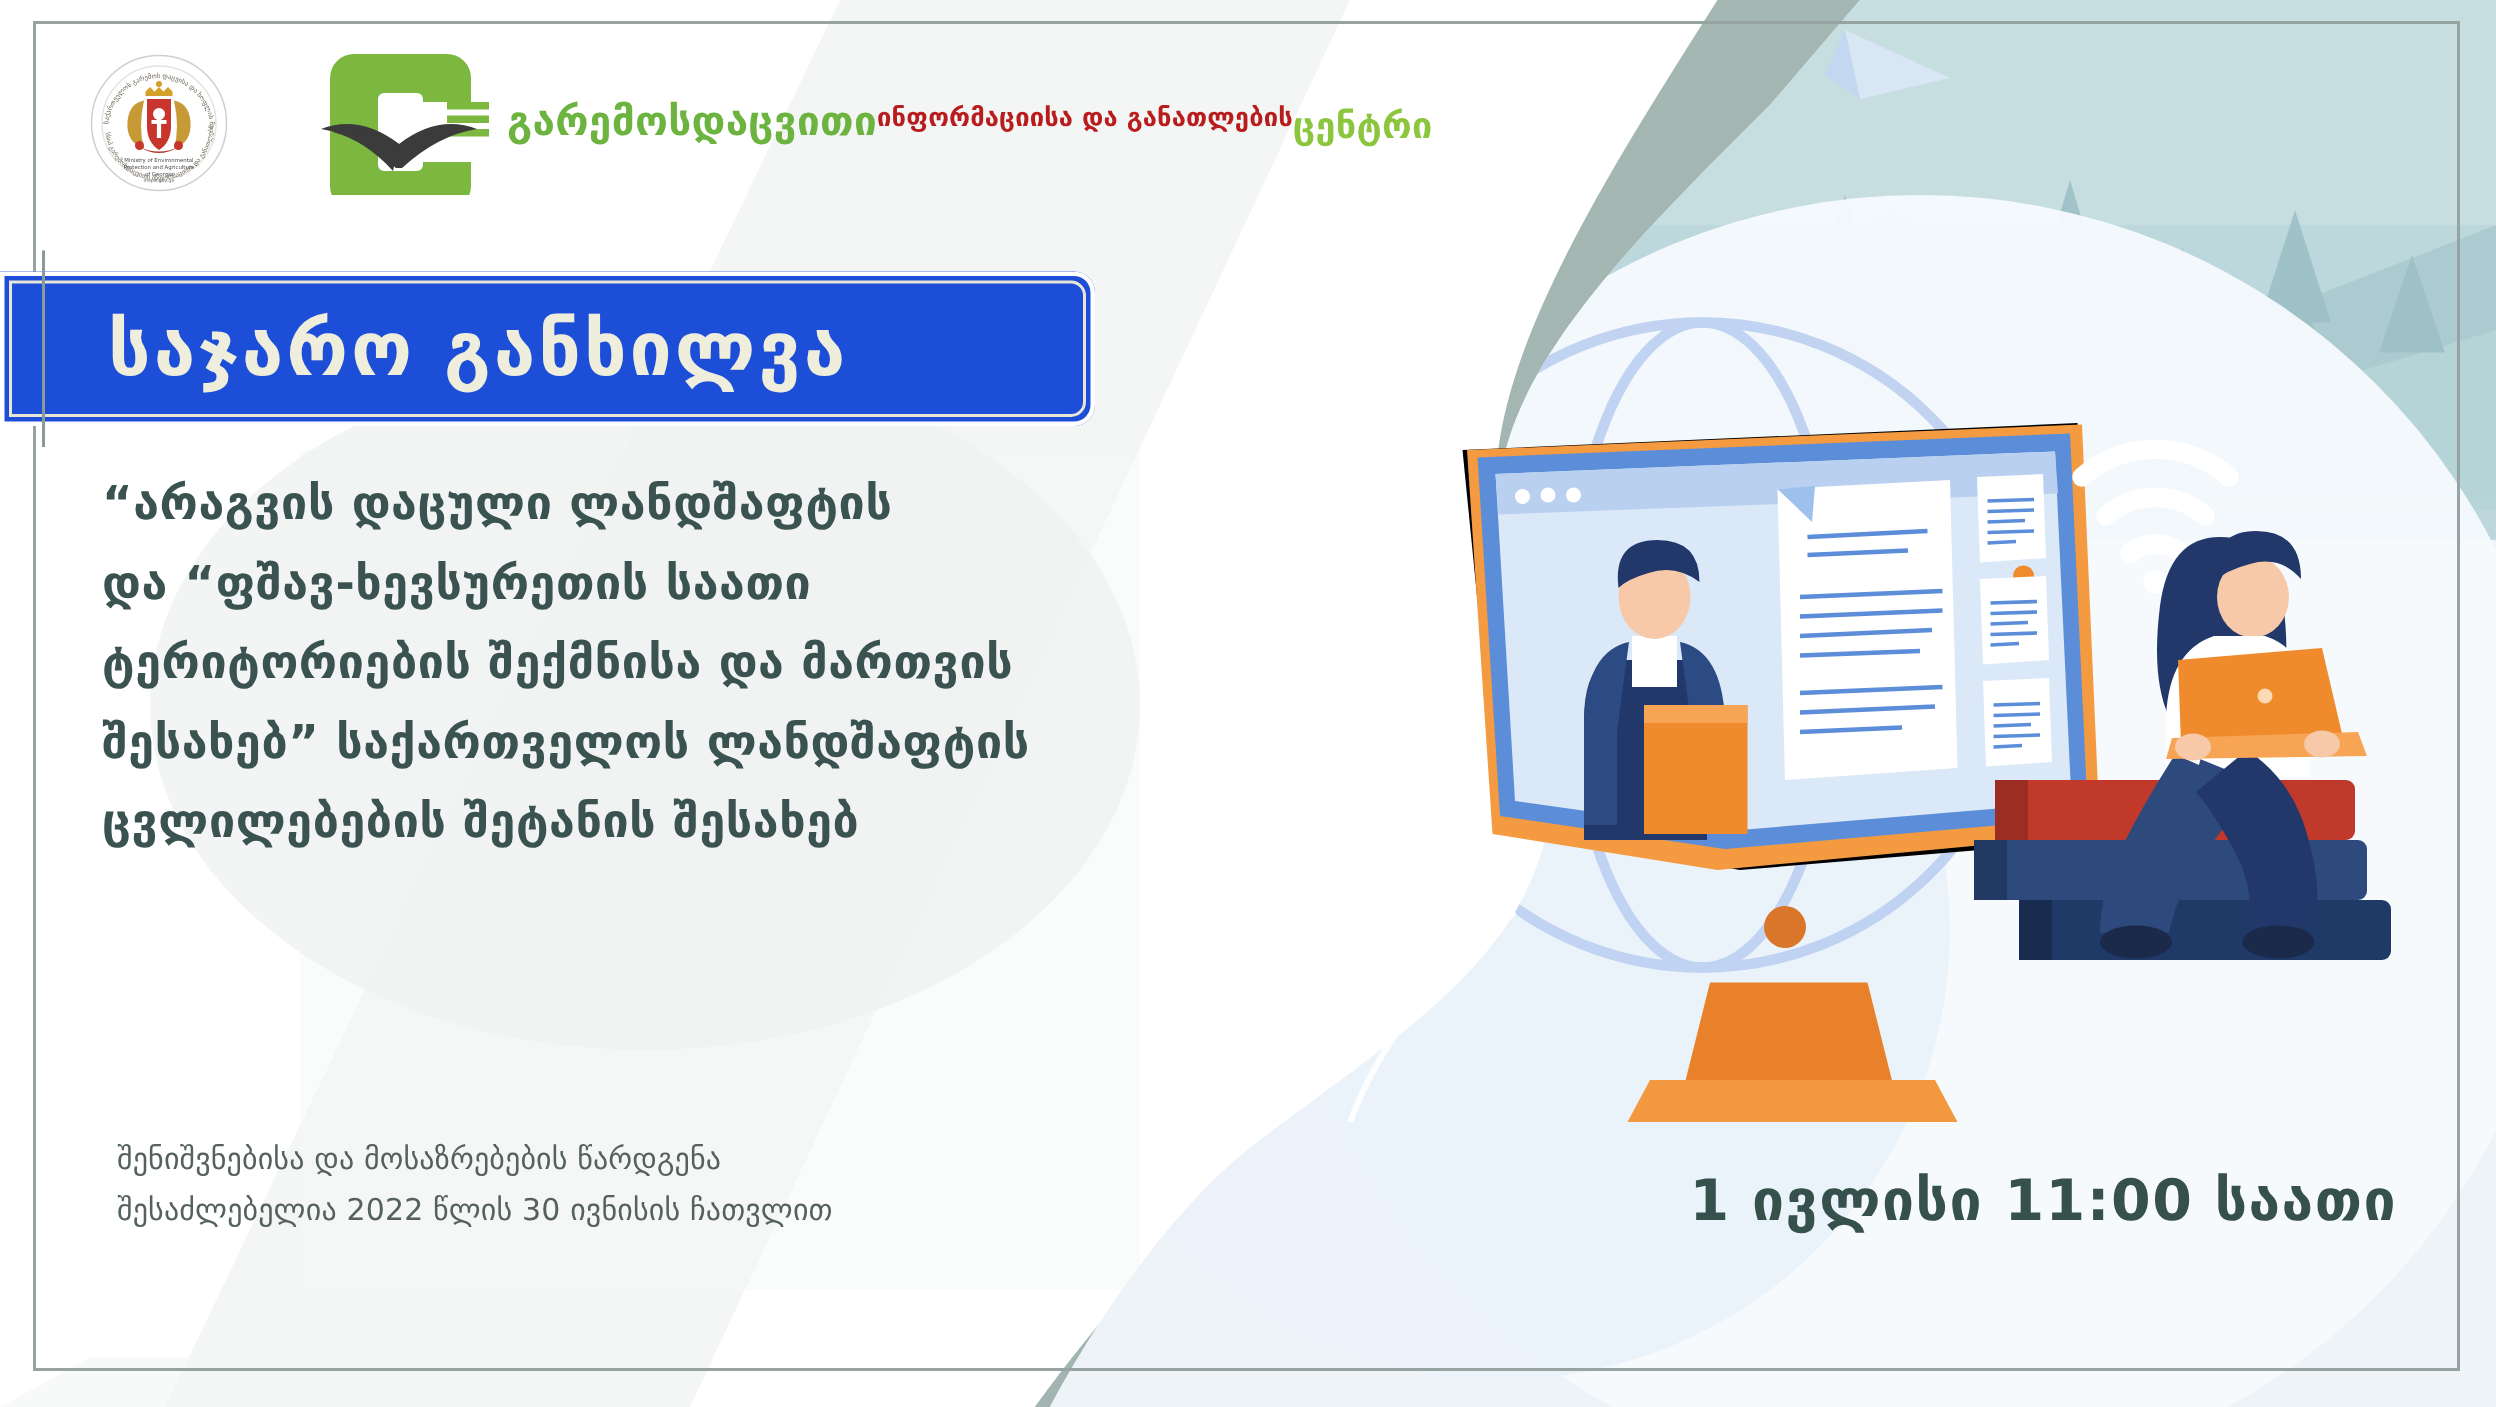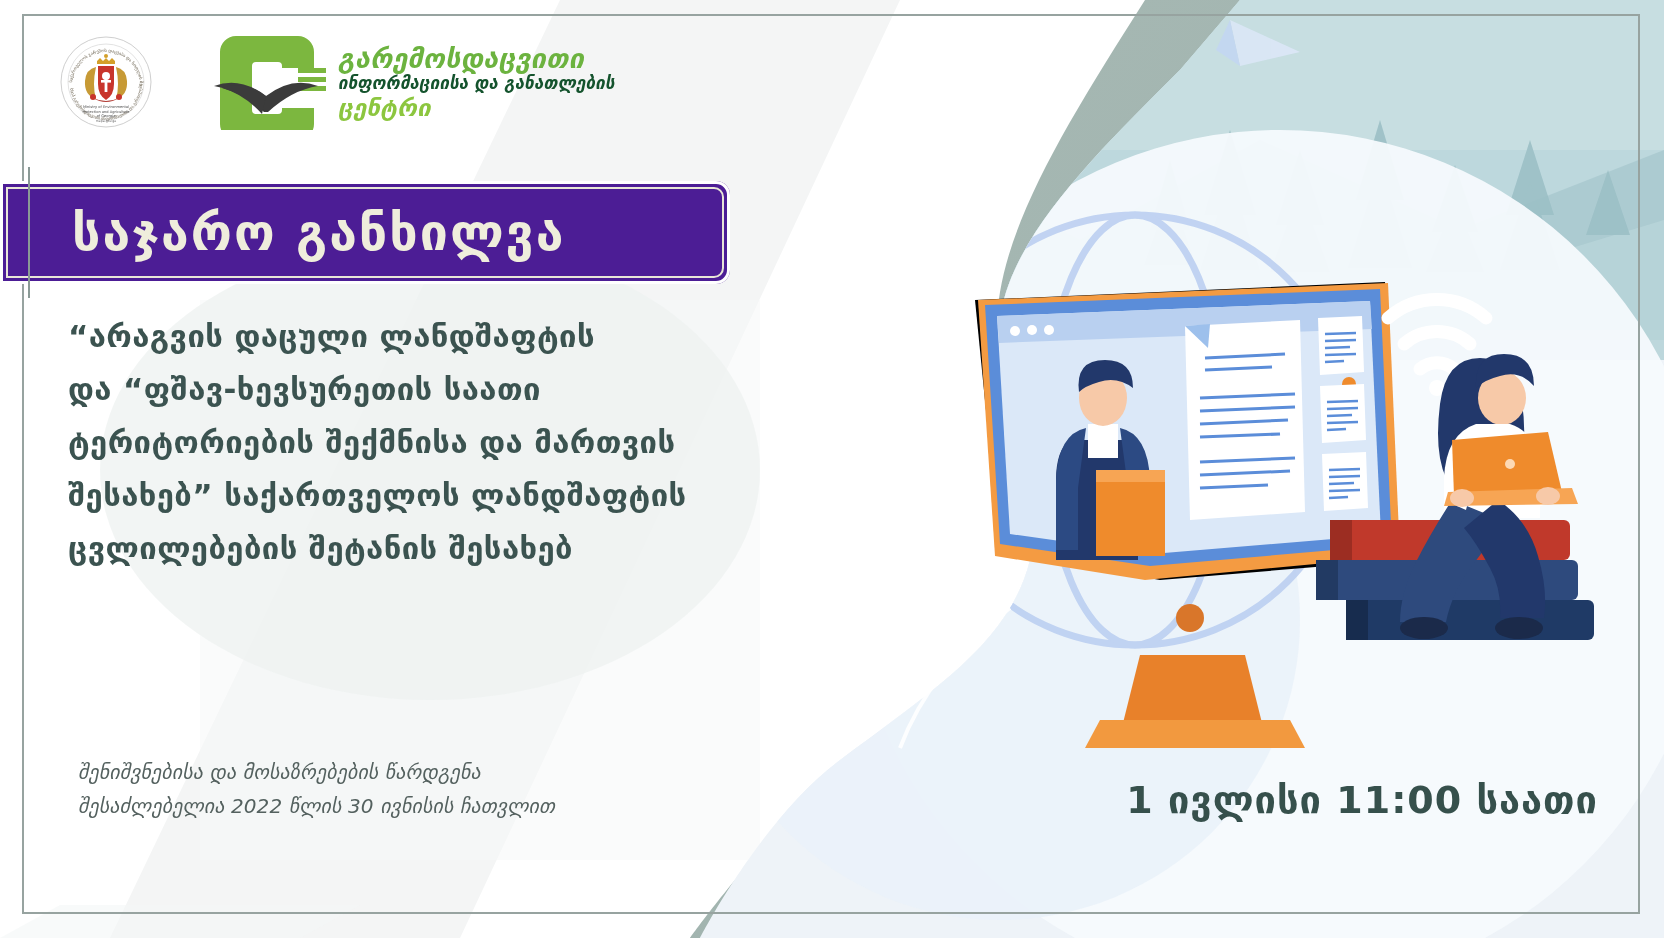--- a/index.html
+++ b/index.html
@@ -16,43 +16,43 @@
          border:2px solid #97a3a0;box-sizing:border-box;pointer-events:none;z-index:6;}
 
   
   .header{position:absolute;left:60px;top:34px;display:flex;align-items:center;gap:60px;z-index:8;}
 
   .seal{position:relative;width:92px;height:92px;}
   .seal svg{display:block;}
 
   .ceic{display:flex;align-items:center;gap:10px;}
   .ceic-mark{width:116px;height:96px;position:relative;flex:none;}
-  .ceic-text{display:flex;flex-direction:column;line-height:1.0;font-style:italic;}
+  .ceic-text{display:flex;flex-direction:row;line-height:1.0;}
   .ceic-l1{font-size:27px;font-weight:bold;color:#6cb33f;letter-spacing:.2px;}
-  .ceic-l2{font-size:17px;font-weight:bold;color:#14532d;margin-top:3px;letter-spacing:.1px;}
+  .ceic-l2{font-size:17px;font-weight:bold;color:#b91c1c;margin-top:3px;letter-spacing:.1px;}
   .ceic-l3{font-size:24px;font-weight:bold;color:#8cc63f;margin-top:4px;letter-spacing:.2px;}
 
   
   .banner-wrap{position:absolute;left:0px;top:181px;z-index:8;}
-  .banner{position:relative;width:730px;height:103px;background:#4c1d95;
+  .banner{position:relative;width:730px;height:103px;background:#1d4ed8;
           border-radius:0 14px 14px 0;box-shadow:0 0 0 3px #ffffff inset;
           display:flex;align-items:center;}
   .banner-outline{position:absolute;left:6px;top:6px;right:6px;bottom:6px;
           border:2px solid #e9e6d8;border-radius:0 10px 10px 0;pointer-events:none;}
   .banner-title{color:#efeddc;font-size:50px;font-weight:bold;letter-spacing:2px;
           padding-left:72px;white-space:nowrap;}
   .banner-tick{position:absolute;left:28px;top:-14px;width:2px;height:131px;background:#8a9a96;}
 
   
   .body-copy{position:absolute;left:68px;top:310px;width:640px;z-index:8;}
   .body-line{color:#3b5350;font-size:31px;font-weight:bold;line-height:1.71;
              letter-spacing:.4px;white-space:nowrap;}
 
   .note{position:absolute;left:78px;top:755px;width:640px;z-index:8;}
-  .note-line{color:#54615f;font-size:20px;line-height:1.70;letter-spacing:.1px;white-space:nowrap;font-style:italic;}
+  .note-line{color:#54615f;font-size:20px;line-height:1.70;letter-spacing:.1px;white-space:nowrap;}
 
   
   .datetime{position:absolute;right:66px;top:778px;z-index:8;
             color:#36504c;font-size:38px;font-weight:bold;letter-spacing:1px;white-space:nowrap;}
 </style>
 </head>
 <body>
 
 <div id="poster">
 

